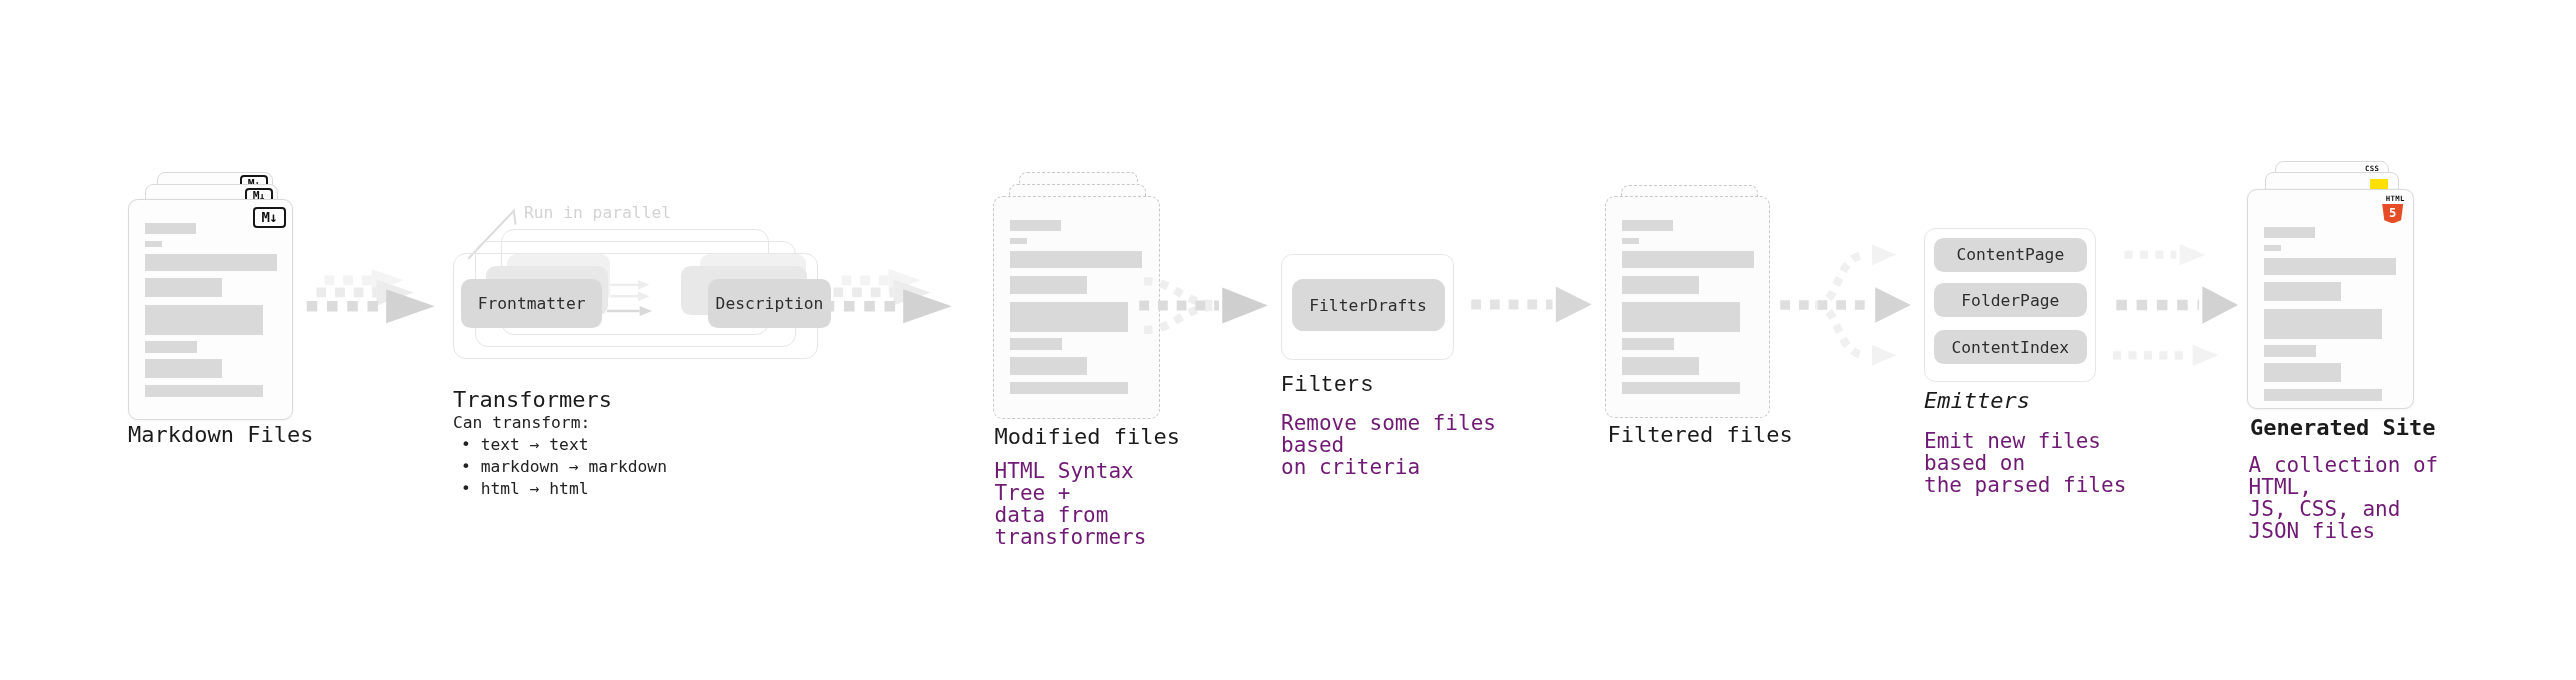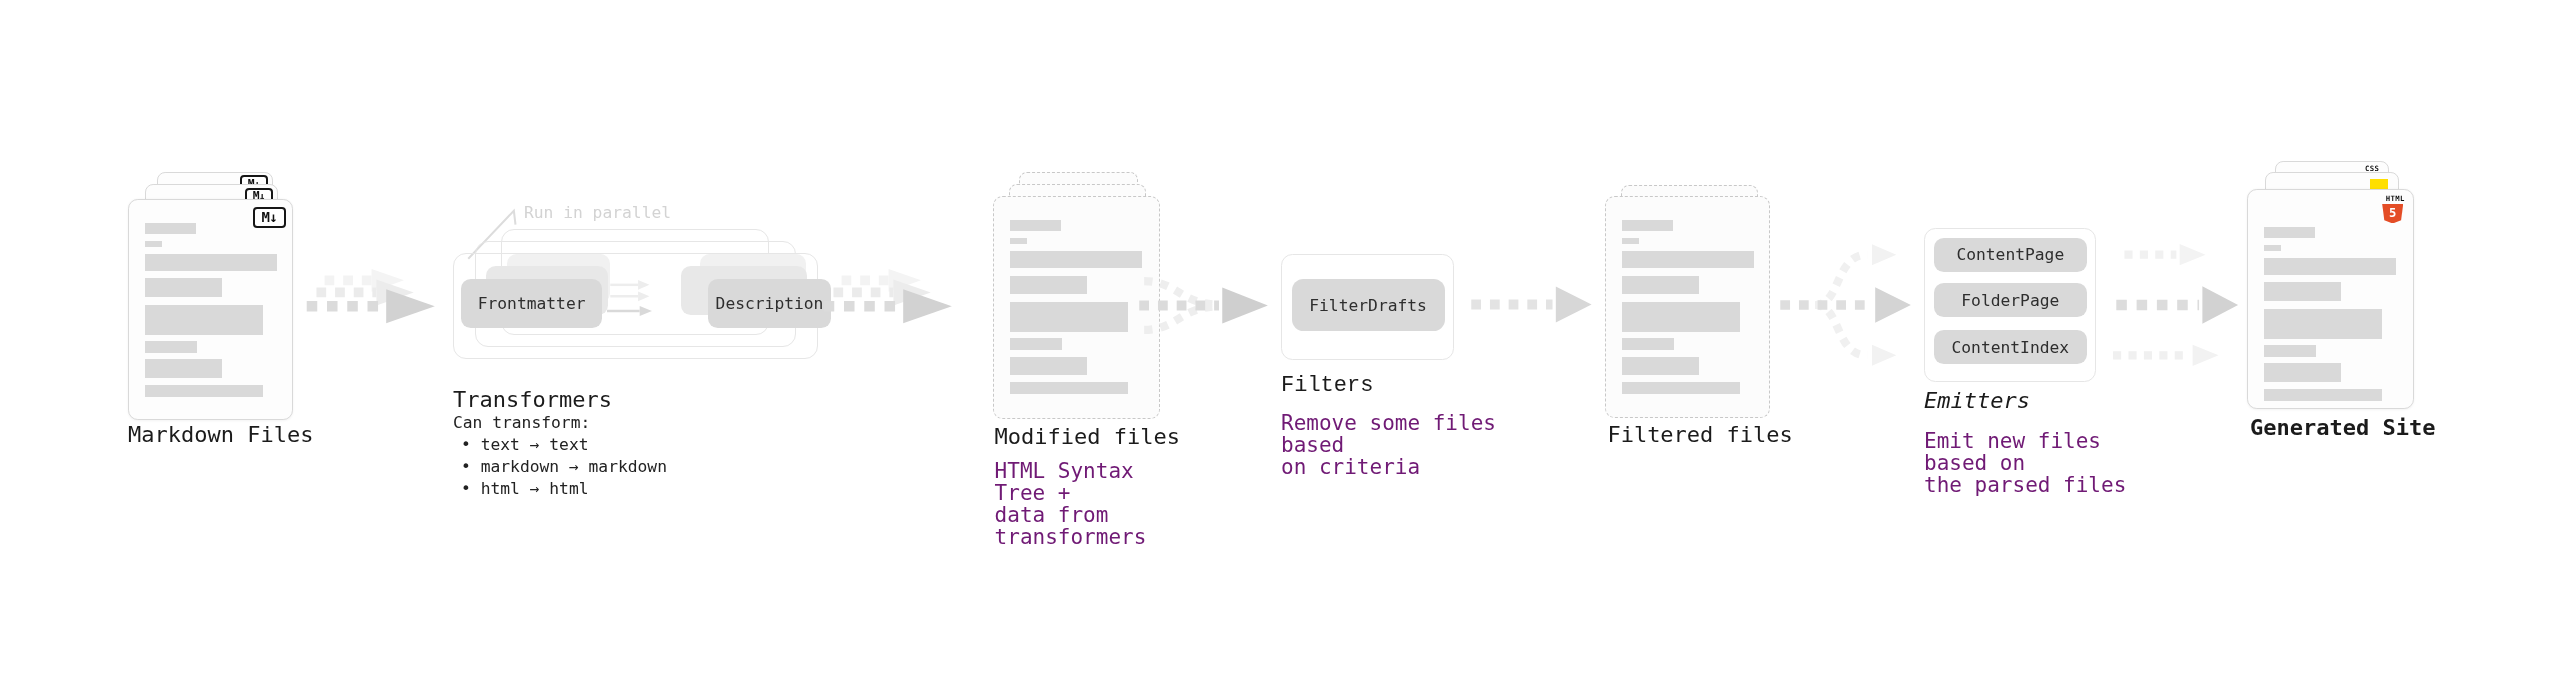--- a/index.html
+++ b/index.html
@@ -245,16 +245,18 @@
           <div></div>
           <div></div>
           <div></div>
           <div></div>
           <div></div>
           <div></div>
           <div></div>
       </div>
     </div>
     <div class="stage-title" style="left:3px;top:254px;font-weight:bold;">Generated Site</div>
+    <div class="stage-caption" style="left:1.6px;top:293px;">A collection of HTML,
+JS, CSS, and JSON files</div>
   </div>
 
 </div>
 
 
 </body></html>

